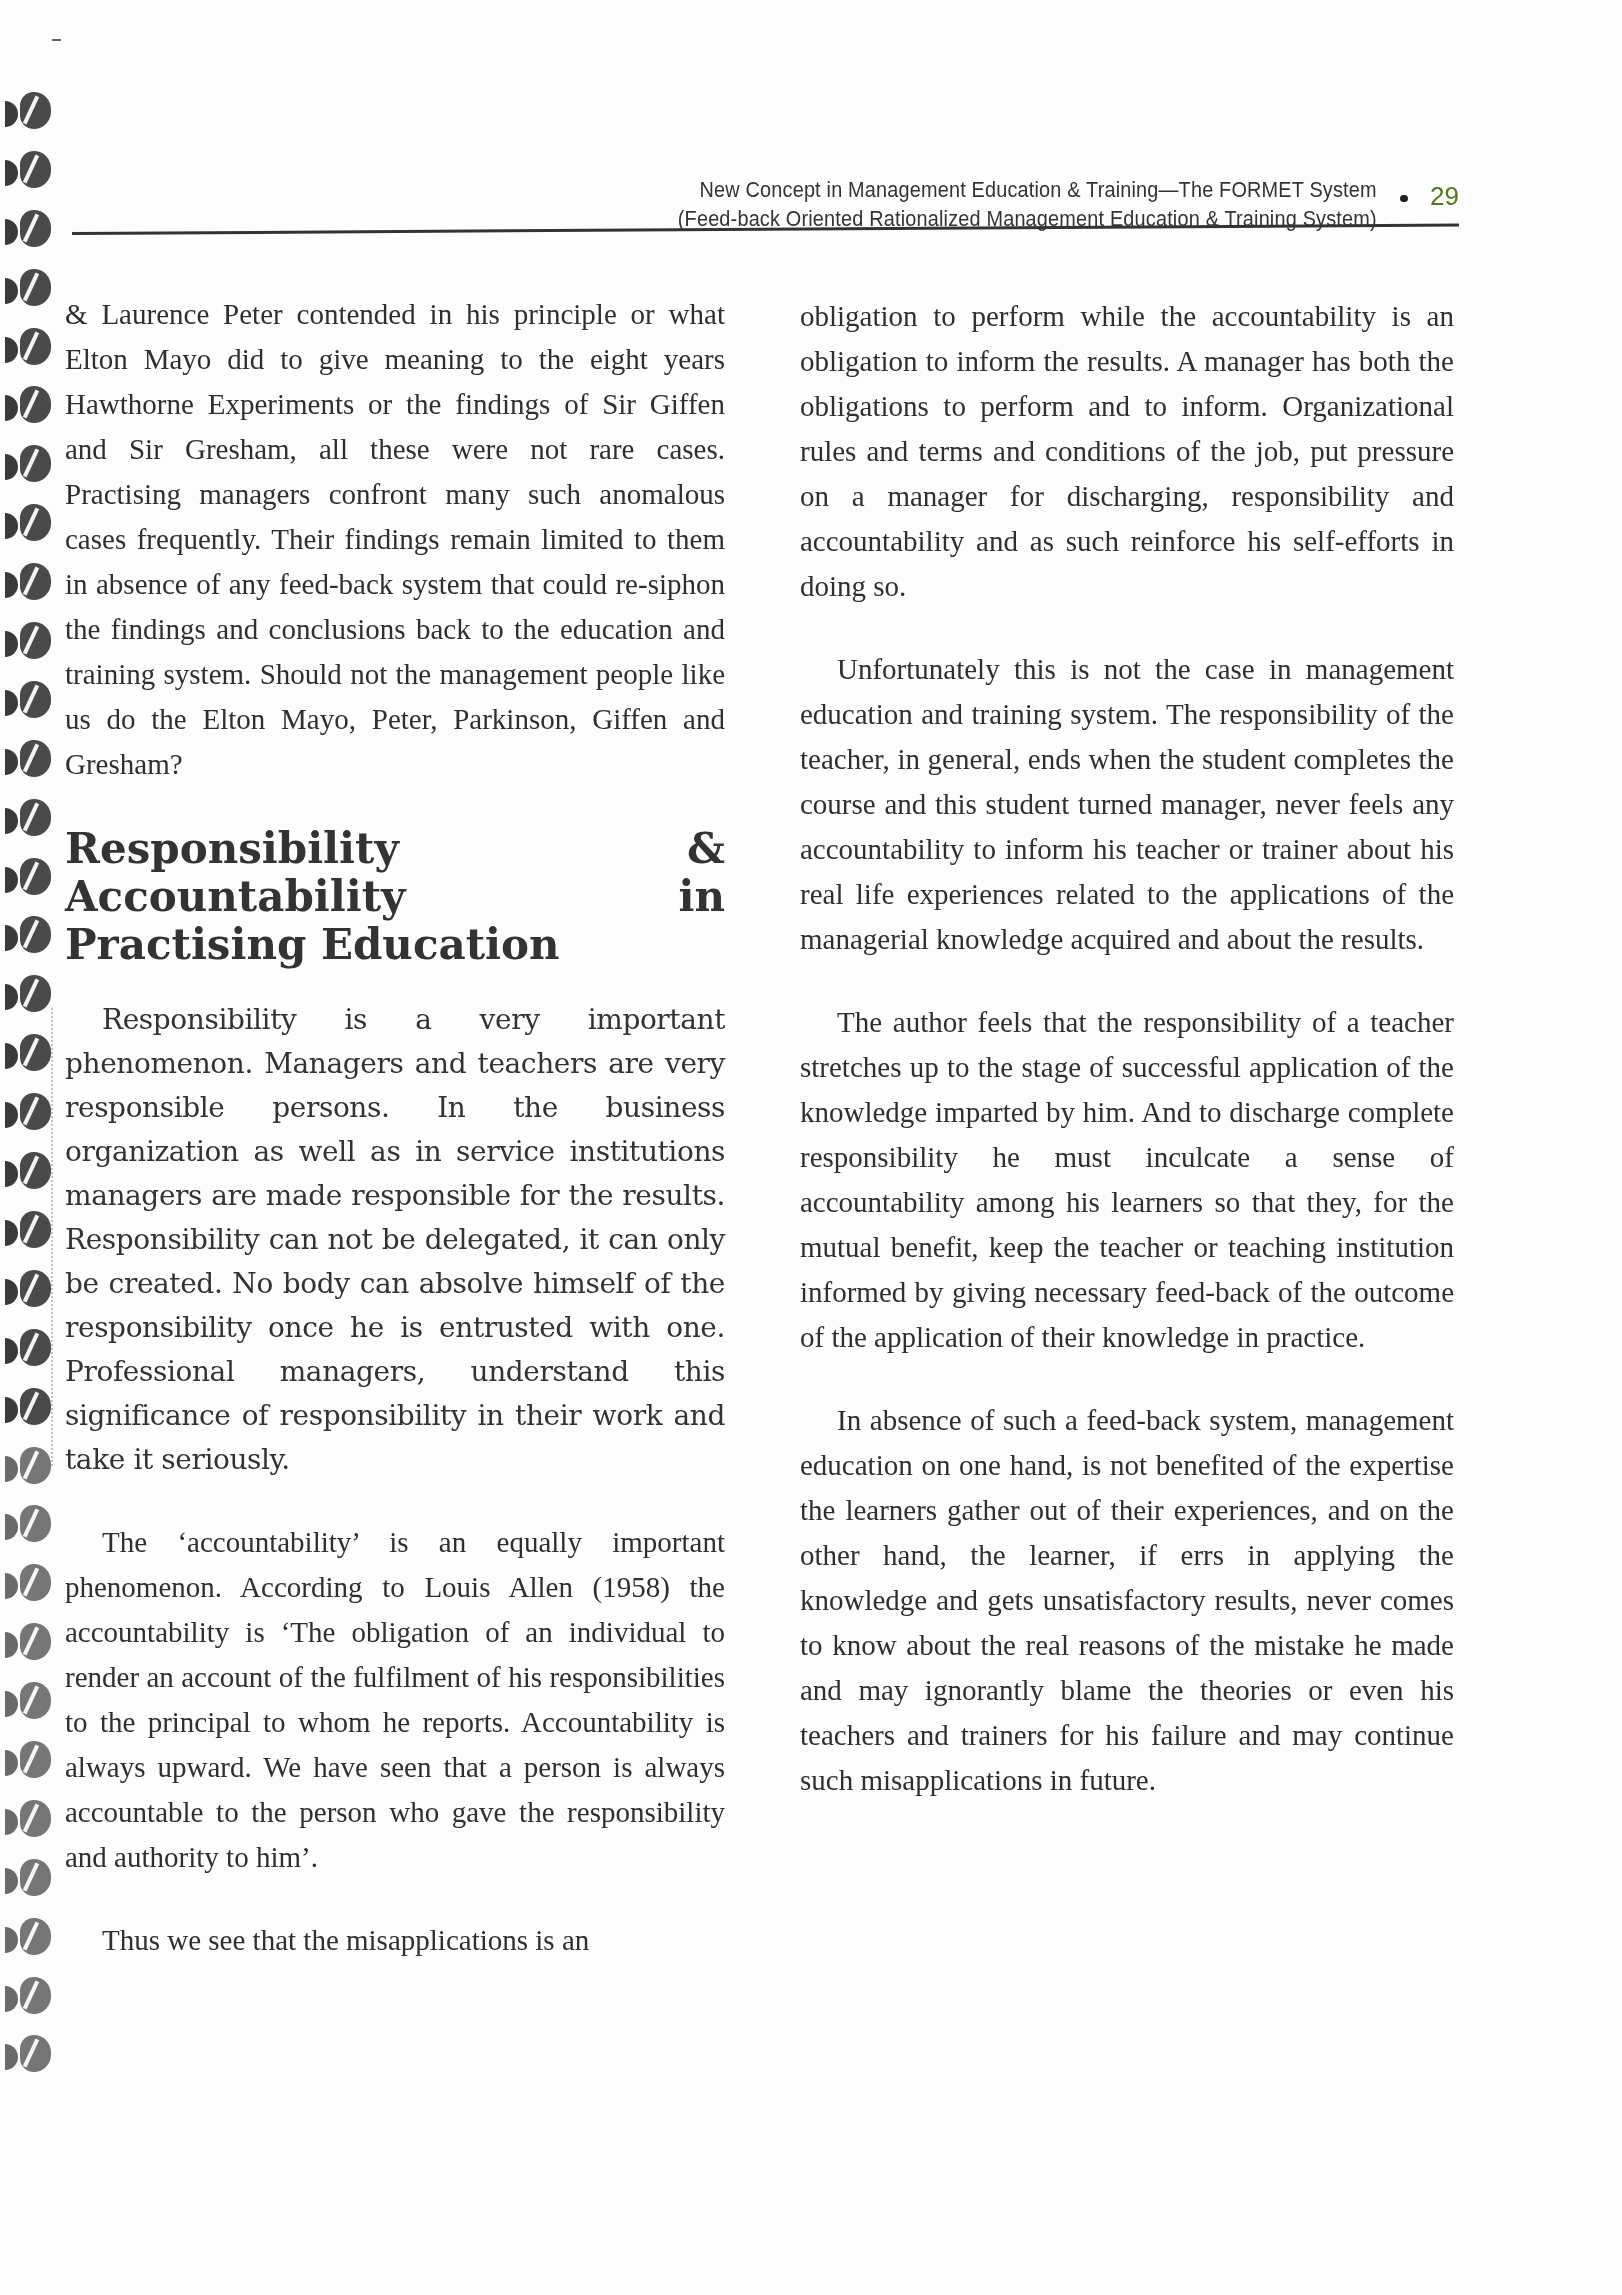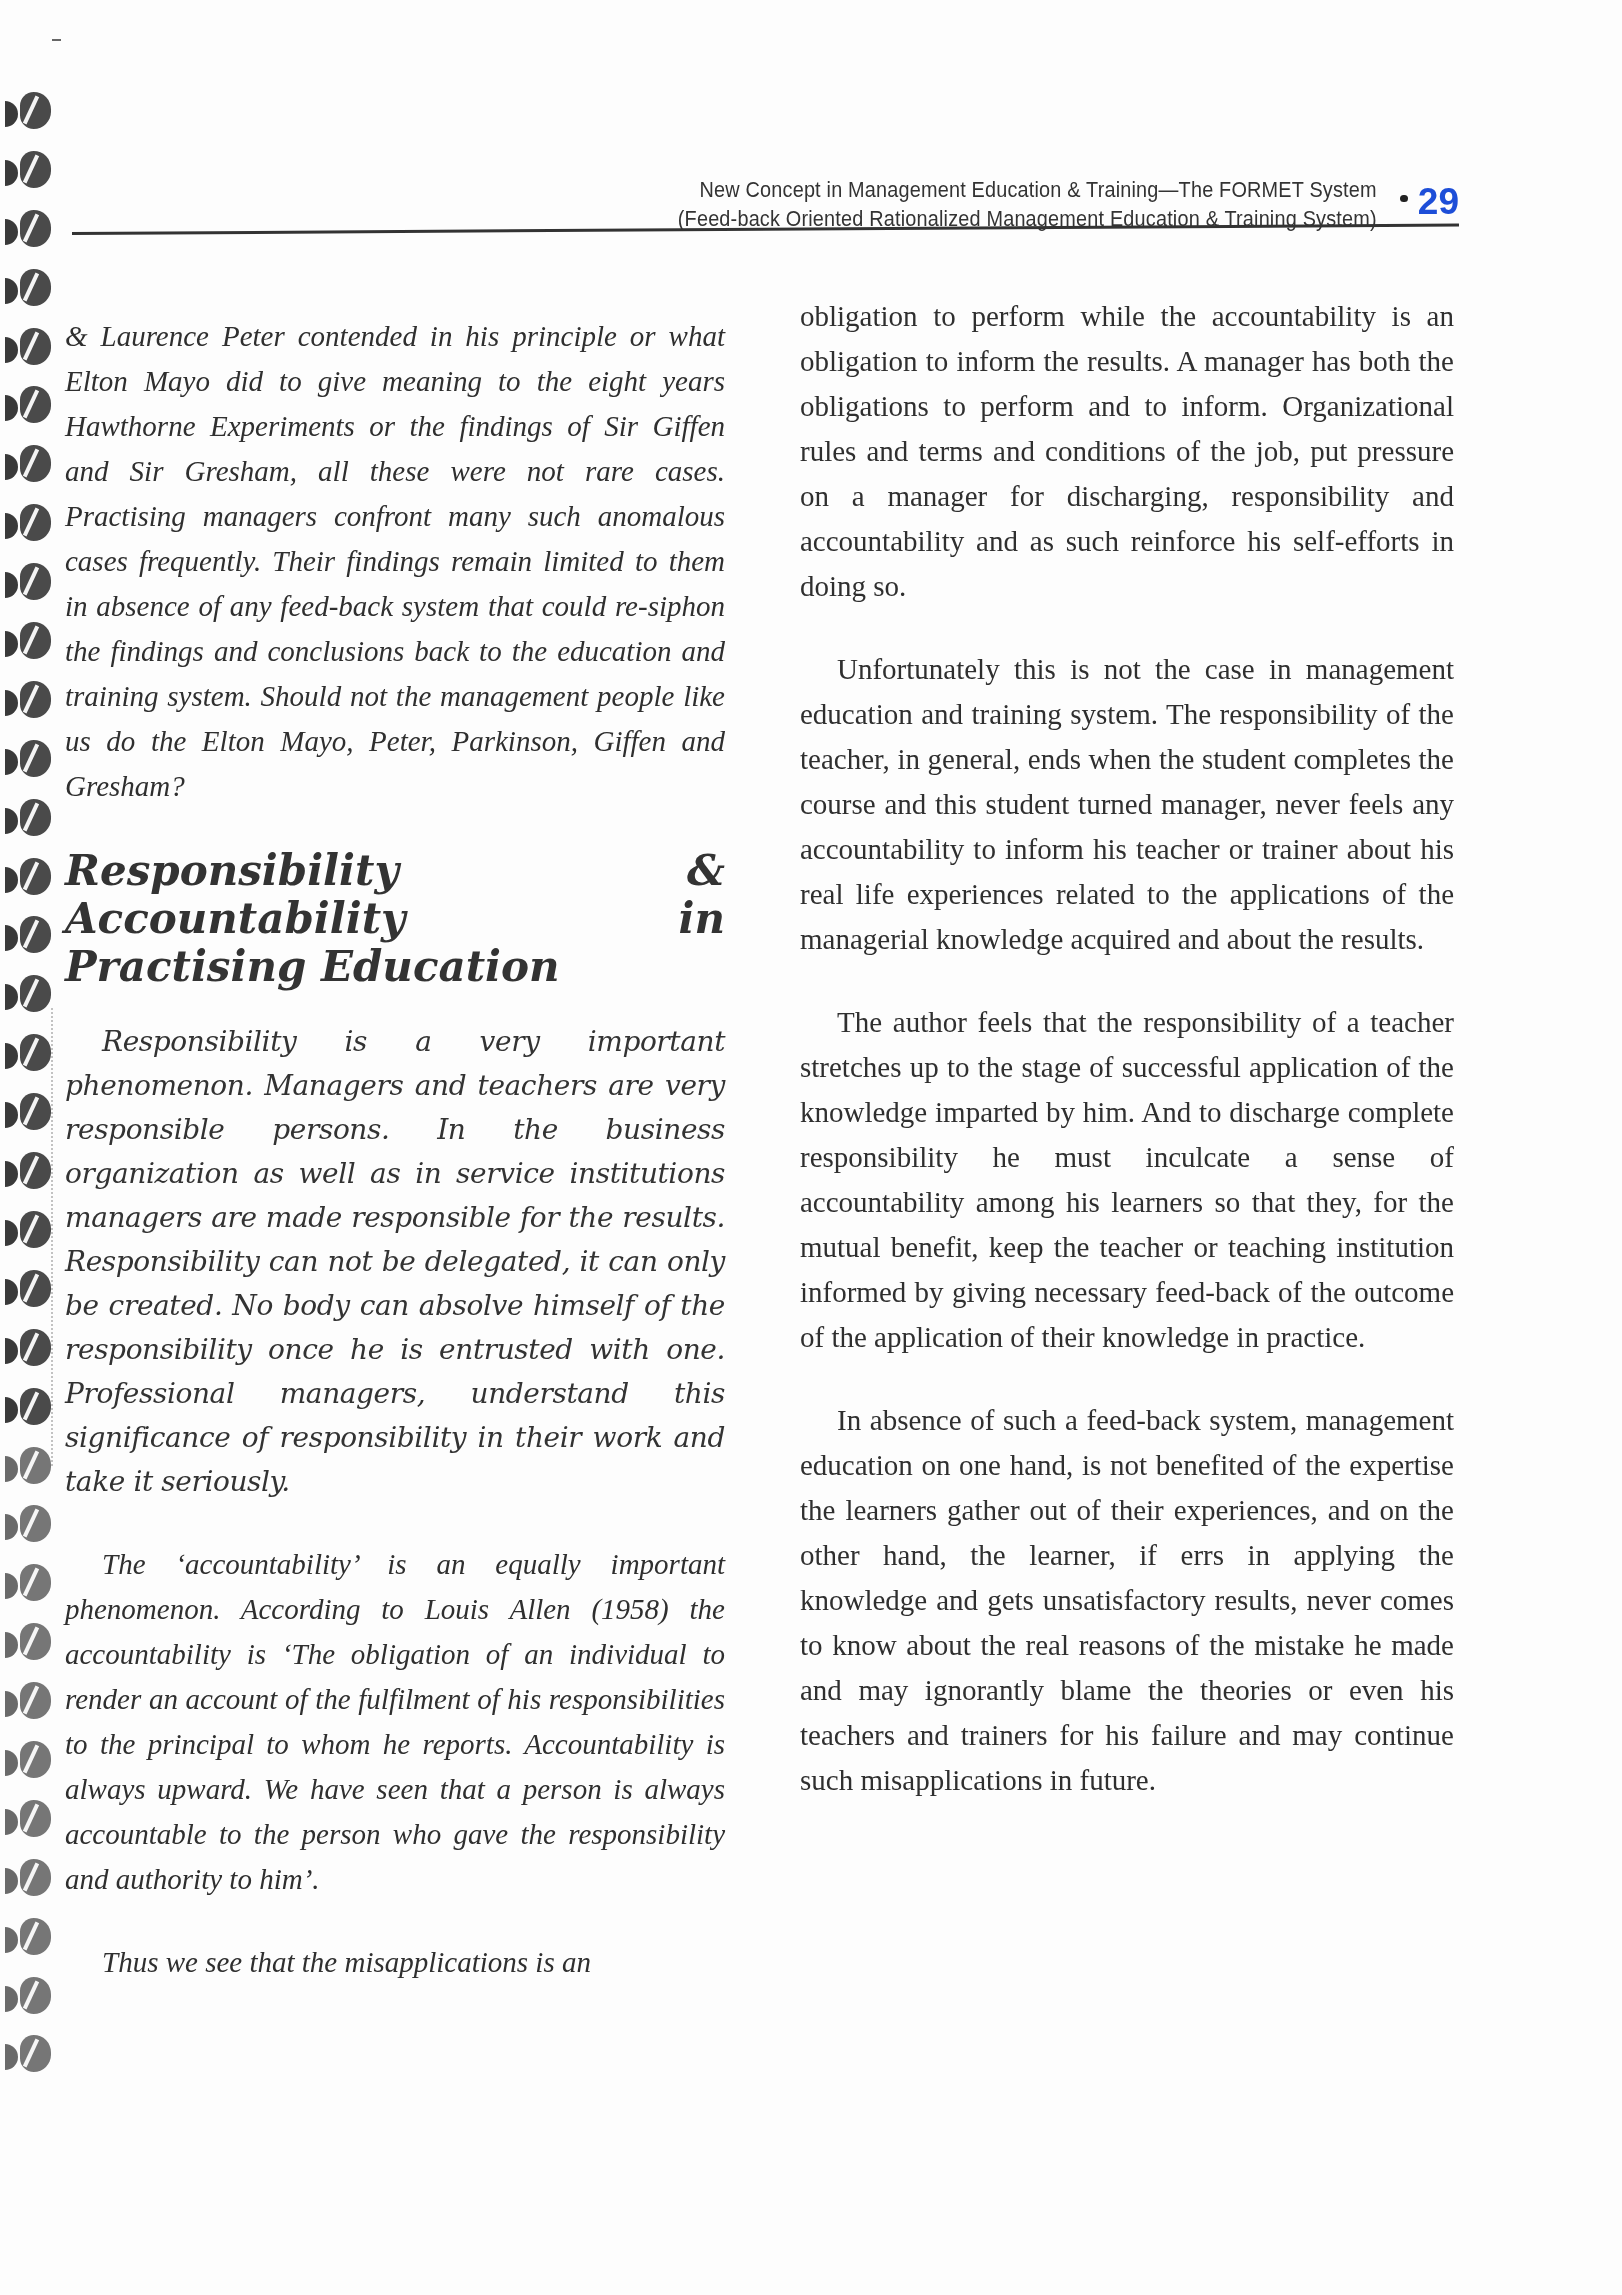--- a/index.html
+++ b/index.html
@@ -12,27 +12,27 @@
   .ring .half-l { position:absolute; left:0; top:9.2px; width:13px; height:26px; background:#3a3a3a; border-radius:0 13px 13px 0; }
   .ring .half-r { position:absolute; left:14.4px; top:0; width:31px; height:37px; background:#4a4a4a; border-radius:15.7px 19.6px 19.6px 15.7px; }
   .ring .gap { position:absolute; left:23.6px; top:2.6px; width:3.9px; height:30px; background:#f4f4f4; transform:rotate(25deg); }
 
   
   .running-header { position:absolute; left:72px; top:167px; width:1387px; height:72px; }
   .rh-text { position:absolute; right:82px; top:7.9px; text-align:right;
              font-family:"Liberation Sans Narrow","Liberation Sans", sans-serif; font-size:21.6px; line-height:29px;
              color:#333; transform:scaleX(0.92); transform-origin:right top; letter-spacing:0.2px; }
   .rh-bullet { position:absolute; right:51px; top:27.5px; width:7.9px; height:7.9px; border-radius:50%; background:#222; }
-  .rh-page { position:absolute; right:0; top:14.4px; font-family:"Liberation Sans", sans-serif; font-size:37px; color:#1d4ed8;font-weight:bold; }
+  .rh-page { position:absolute; right:0; top:14.4px; font-family:"Liberation Sans", sans-serif; font-size:26px; color:#4d7c0f; }
   .rh-rule { position:absolute; left:0; right:0; top:65px; height:2.6px; background:#333; transform:rotate(-0.35deg); transform-origin:left; }
 
   
   .col { position:absolute; font-family:"Liberation Serif", serif; font-size:29px; line-height:45px;
          color:#2f2f2f; text-align:justify; }
-  .col-left { left:65px; top:314px; width:660px;font-style:italic; }
+  .col-left { left:65px; top:292px; width:660px; }
   .col-right { left:800px; top:294px; width:654px; }
   .col p { margin:0; }
   .indent { text-indent:37px; }
   .gap-after { margin-bottom:38px !important; }
 
   .heading { font-family:"DejaVu Serif","Liberation Serif", serif; font-weight:bold; font-size:42px;
              line-height:48px; color:#333; margin:23.6px 0 29px 0 !important; text-align:justify; }
   .heading .l1 { display:block; text-align-last:justify; }
 
   .shaded { font-family:"DejaVu Serif","Liberation Serif", serif; font-size:28px; line-height:44px; color:#333; letter-spacing:-0.4px; }

